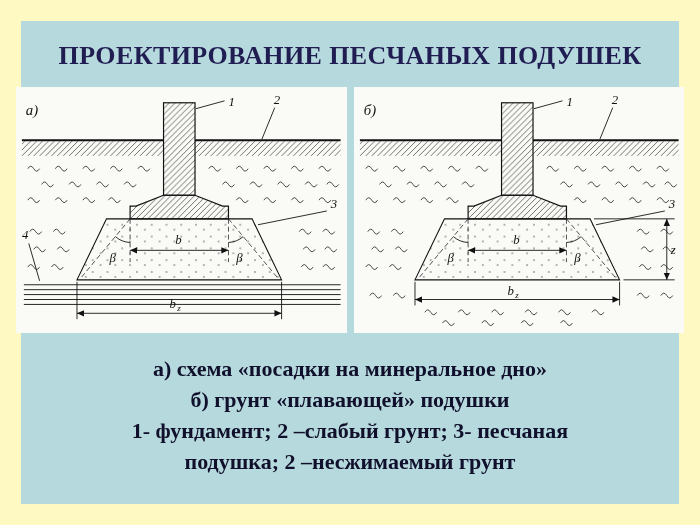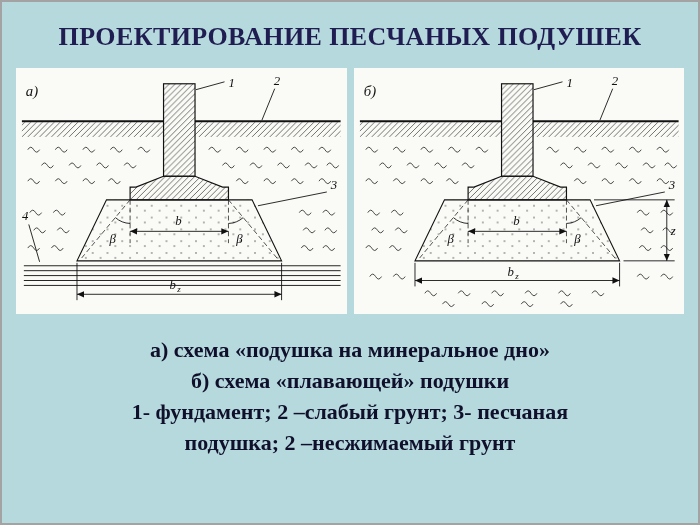--- a/index.html
+++ b/index.html
@@ -1,17 +1,17 @@
 <!DOCTYPE html>
 <html style="--background: #b6d9dd; --panel: #fafaf7; --title-text: #201d52; --caption-text: #10102c; --ink: #111111;"><head>
 <meta charset="utf-8">
 <style>
   html, body { margin:0; padding:0; width:700px; height:525px; overflow:hidden; }
   body { font-family:"Liberation Serif", serif; background:#ffffff; }
-  .slide { position:absolute; inset:0; background:#a3a3a3; padding:2px; box-sizing:border-box; }
+  .slide { position:absolute; inset:0; background:#fef9c3; padding:21px; box-sizing:border-box; }
   .inner { width:100%; height:100%; background:var(--background,#b6d9dd); box-sizing:border-box;
            display:flex; flex-direction:column; align-items:center; }
   .title { margin:20px 10px 16px; font-size:26px; font-weight:bold; letter-spacing:.4px;
            color:var(--title-text,#201d52); text-align:center; white-space:nowrap; }
   .panels { display:flex; gap:7px; width:668px; height:246px; }
   .panel { flex:1; background:var(--panel,#fafaf7); overflow:hidden; }
   .panel svg { display:block; width:100%; height:100%; }
   .caption { margin-top:20px; text-align:center; font-weight:bold; font-size:22px;
              color:var(--caption-text,#10102c); line-height:31px; }
   .caption p { margin:0; }
@@ -263,20 +263,20 @@
           <text class="dtx" x="216" y="15">1</text>
           <line x1="263" y1="17" x2="250" y2="49" class="thin"></line>
           <text class="dtx" x="262" y="13">2</text>
           <line x1="316" y1="122" x2="246" y2="136" class="thin"></line>
           <text class="dtx" x="320" y="119">3</text>
         </svg>
       </div>
     </div>
 
     <div class="caption">
-      <p>а) схема «подушка на минеральное дно»</p>
-      <p>б) схема «плавающей» подушки</p>
+      <p>а) схема «посадки на минеральное дно»</p>
+      <p>б) грунт «плавающей» подушки</p>
       <p>1- фундамент; 2 –слабый грунт; 3- песчаная</p>
       <p>подушка; 2 –несжимаемый грунт</p>
     </div>
 
   </div>
 </div>
 
 </body></html>

